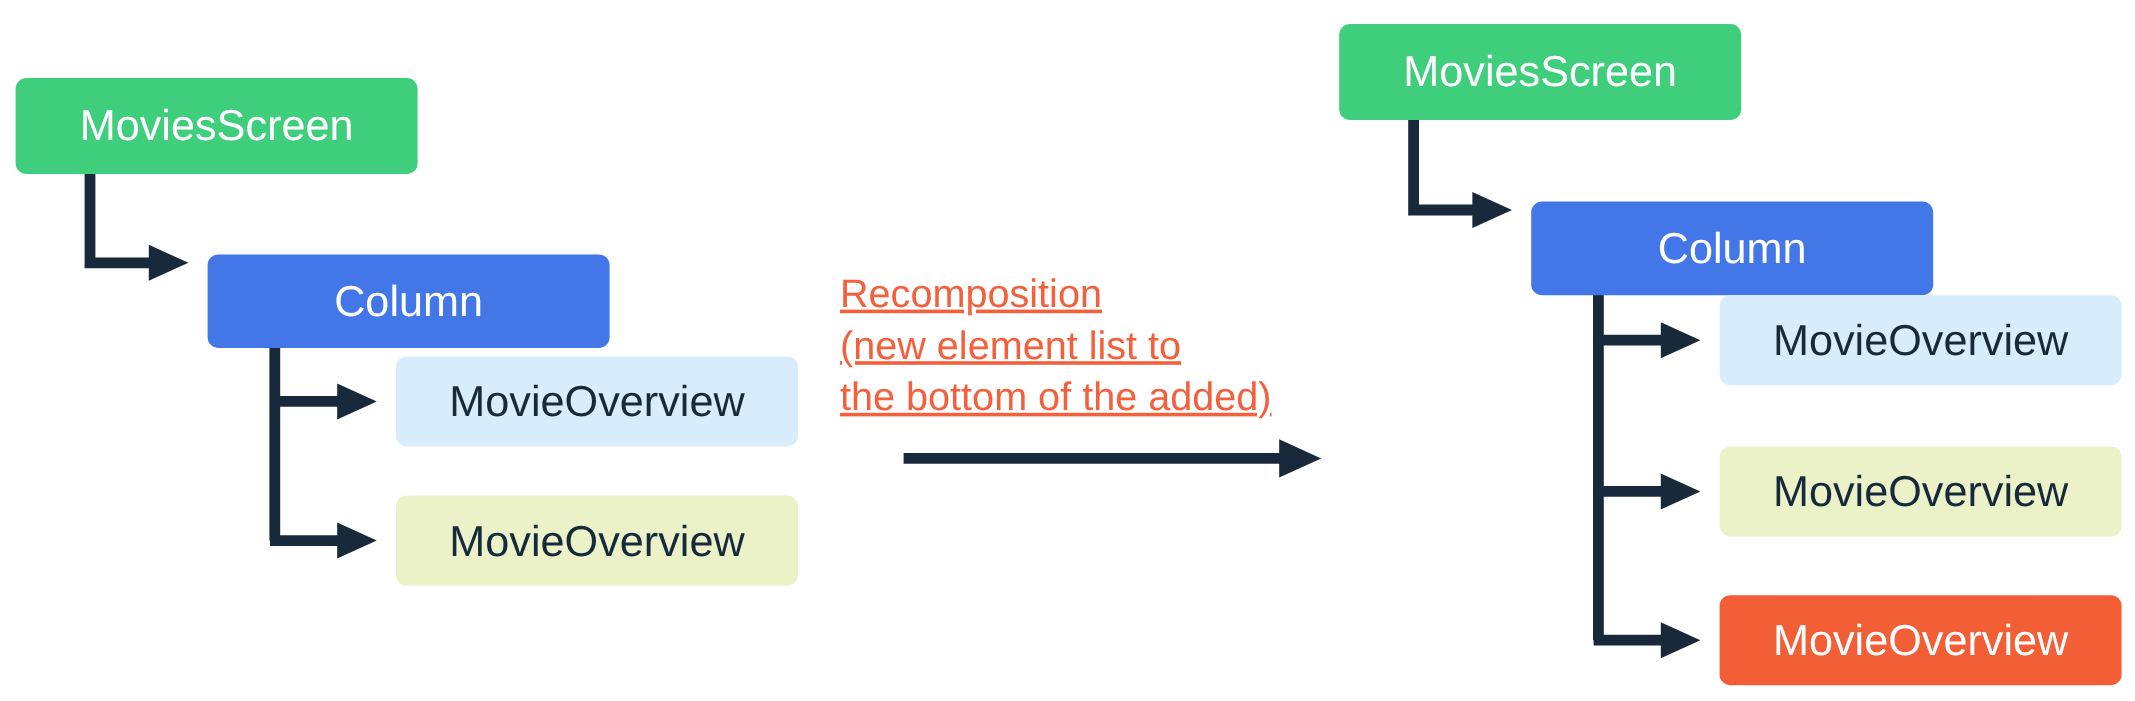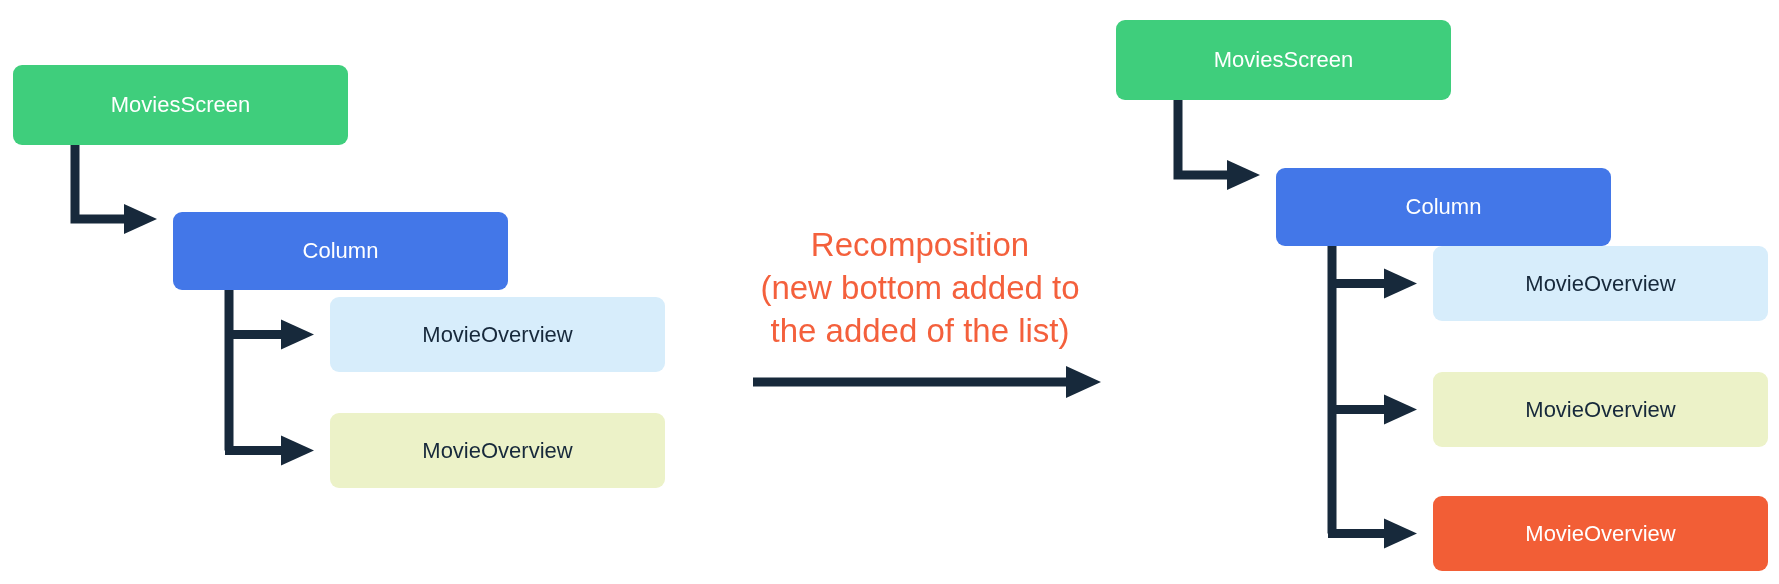--- a/index.html
+++ b/index.html
@@ -23,34 +23,34 @@
     font-family:"Liberation Sans", sans-serif;
   }
   .connectors{position:absolute;left:0;top:0;width:1779px;height:584px;}
   .connectors path.line{stroke:var(--connector-navy);stroke-width:9;fill:none;}
   .connectors path.head{fill:var(--connector-navy);stroke:none;}
   .node{
     position:absolute;
     width:335px;height:78px;
     border-radius:9px;
     display:flex;align-items:center;justify-content:center;
-    font-size:22px;
+    font-size:36px;
     white-space:nowrap;
   }
   .node.green{background:var(--node-green);color:var(--node-text-light);height:80px;}
   .node.blue{background:var(--node-blue);color:var(--node-text-light);margin-top:32px;}
   .node.light-blue{background:var(--node-light-blue);color:var(--node-text-dark);height:75px;}
   .node.light-yellow{background:var(--node-light-yellow);color:var(--node-text-dark);height:75px;}
   .node.orange{background:var(--node-orange);color:var(--node-text-light);height:75px;}
   .caption{
     position:absolute;
     left:700px;top:223px;width:440px;
-    text-align:center;
+    text-align:left;
     color:var(--caption-orange);
-    font-size:33px;line-height:43px;
+    font-size:33px;line-height:43px;text-decoration:underline;
   }
 </style>
 </head>
 <body>
 
 <div class="canvas">
 
   <svg class="connectors" viewBox="0 0 1779 584" xmlns="http://www.w3.org/2000/svg">
 
     <g>
@@ -87,22 +87,22 @@
     </g>
   </svg>
 
   <div class="node green" style="left:13px;top:65px">MoviesScreen</div>
   <div class="node blue" style="left:173px;top:180px">Column</div>
   <div class="node light-blue" style="left:330px;top:297px">MovieOverview</div>
   <div class="node light-yellow" style="left:330px;top:413px">MovieOverview</div>
 
   <div class="caption">
     <div>Recomposition</div>
-    <div>(new bottom added to</div>
-    <div>the added of the list)</div>
+    <div>(new element list to</div>
+    <div>the bottom of the added)</div>
   </div>
 
   <div class="node green" style="left:1116px;top:20px">MoviesScreen</div>
   <div class="node blue" style="left:1276px;top:136px">Column</div>
   <div class="node light-blue" style="left:1433px;top:246px">MovieOverview</div>
   <div class="node light-yellow" style="left:1433px;top:372px">MovieOverview</div>
   <div class="node orange" style="left:1433px;top:496px">MovieOverview</div>
 
 </div>
 

